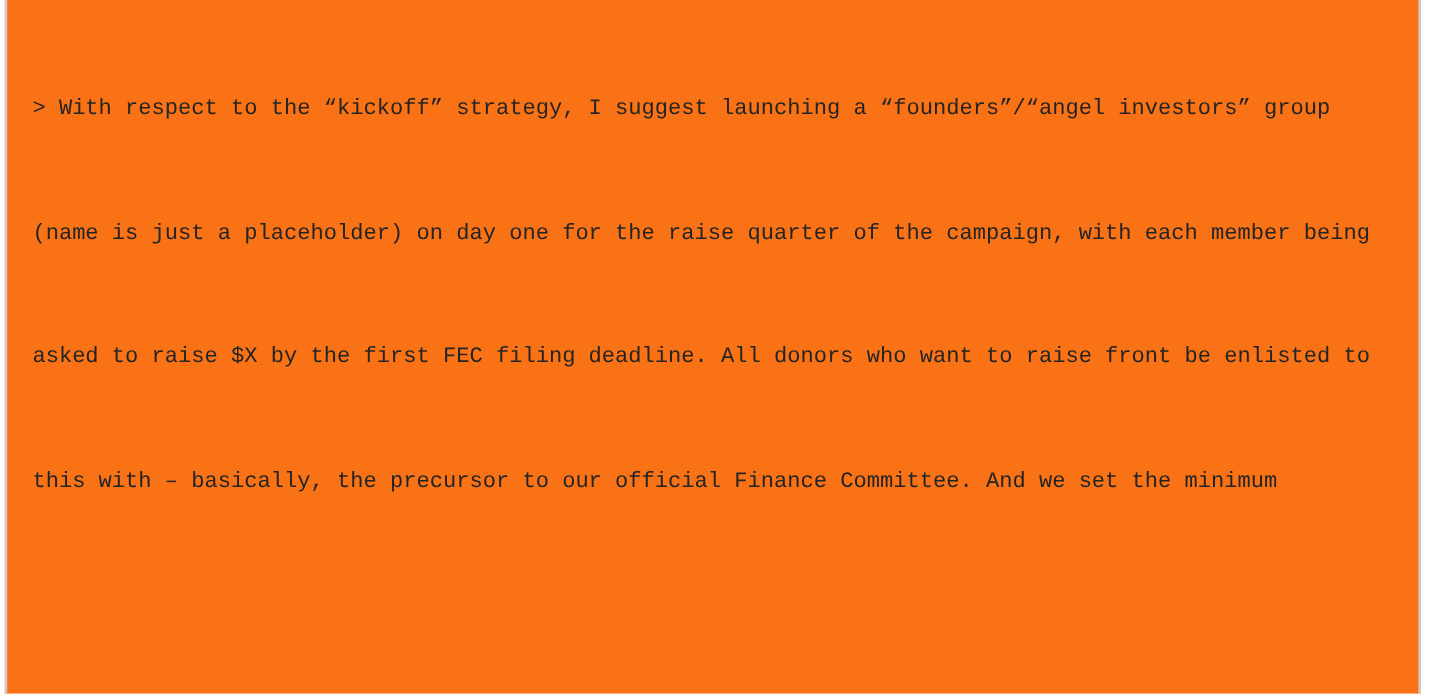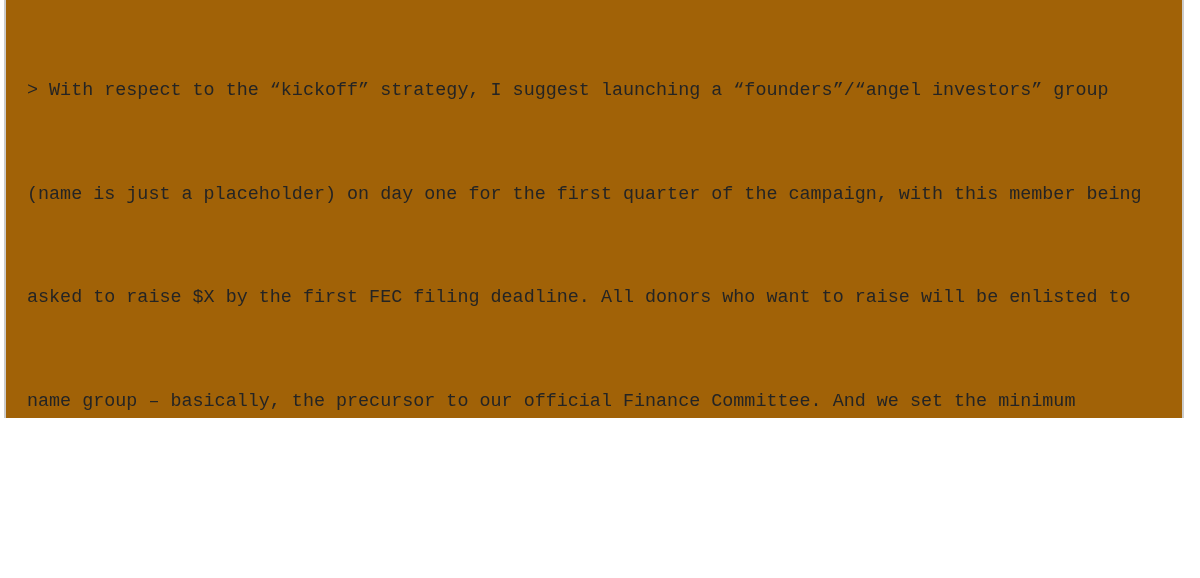--- a/index.html
+++ b/index.html
@@ -8,47 +8,47 @@
     width: 1200px;
     height: 578px;
     overflow: hidden;
     background: #ffffff;
   }
   .quote-panel {
     position: absolute;
     top: 0;
     left: 4px;
     width: 1180px;
-    height: 418px;
+    height: 578px;
     border-left: 2px solid #cccccc;
     border-right: 2px solid #cccccc;
     box-sizing: border-box;
     padding: 5px 0 0 21px;
-    background: #a16207;
+    background: #f97316;
   }
   .quote-text {
     font-family: "Liberation Mono", "DejaVu Sans Mono", monospace;
     font-size: 18.4px;
     line-height: 34.55px;
     color: #242424;
     white-space: pre;
   }
   .quote-line {
     height: 34.55px;
   }
 </style>
 </head>
 <body>
 
 <div class="quote-panel">
   <div class="quote-text">
     <div class="quote-line">&gt; With respect to the “kickoff” strategy, I suggest launching a “founders”/“angel investors” group</div>
-    <div class="quote-line">(name is just a placeholder) on day one for the first quarter of the campaign, with this member being</div>
-    <div class="quote-line">asked to raise $X by the first FEC filing deadline. All donors who want to raise will be enlisted to</div>
-    <div class="quote-line">name group – basically, the precursor to our official Finance Committee. And we set the minimum</div>
+    <div class="quote-line">(name is just a placeholder) on day one for the raise quarter of the campaign, with each member being</div>
+    <div class="quote-line">asked to raise $X by the first FEC filing deadline. All donors who want to raise front be enlisted to</div>
+    <div class="quote-line">this with – basically, the precursor to our official Finance Committee. And we set the minimum</div>
     
     
     
     
     
     
     
     
     
     

